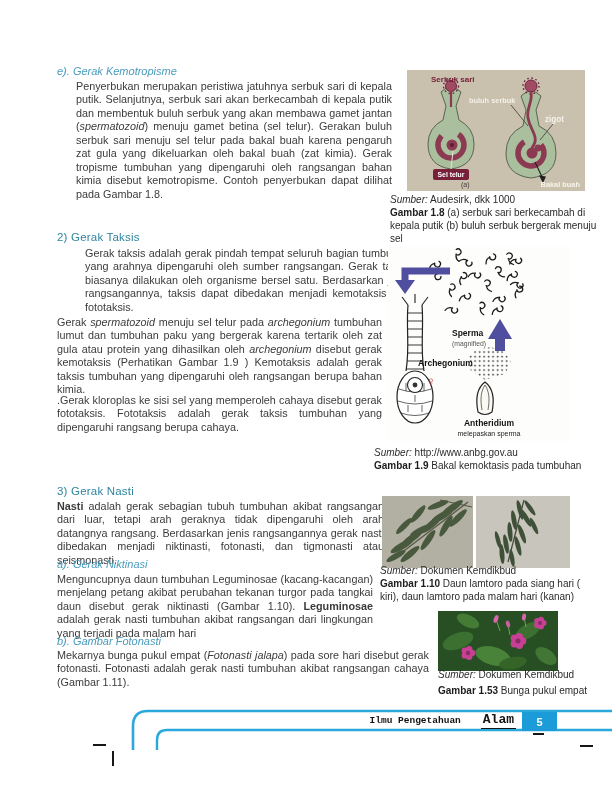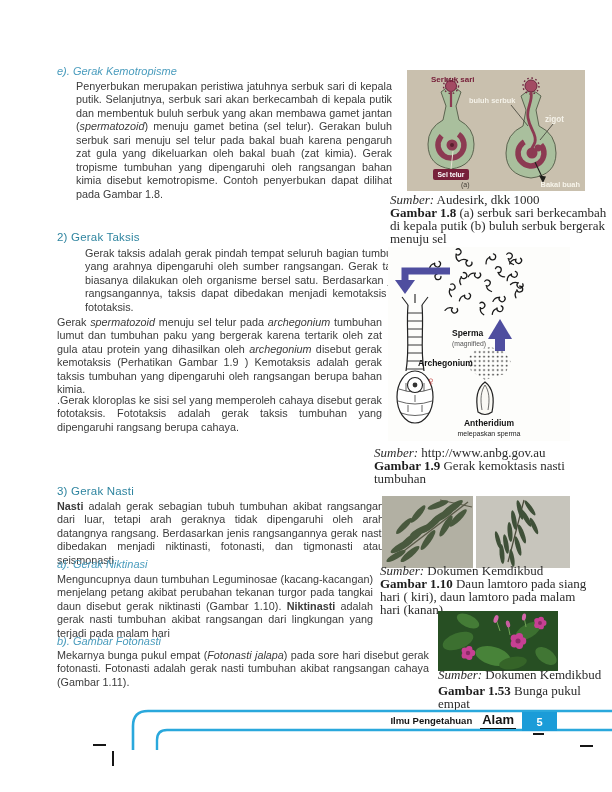--- a/index.html
+++ b/index.html
@@ -7,25 +7,25 @@
         font-family:"Liberation Sans",sans-serif;}
   .abs{position:absolute;}
   
   .sec-num{font-size:11.5px;color:#2e849f;letter-spacing:.2px;}
   .sec-let{font-size:11px;font-style:italic;color:#4a9cbd;}
   
   .body-p{font-size:10.8px;line-height:13.45px;color:#3b3b3b;text-align:justify;}
   .run-i{font-style:italic;}
   .run-b{font-weight:700;}
   
-  .cap{font-size:13px;line-height:13px;color:#2b2b2b;font-family:Liberation Serif, serif;}
+  .cap{font-size:10px;line-height:13px;color:#2b2b2b;}
   .cap .run-b{font-weight:700;color:#1d1d1d;}
   .fig{display:block;}
   
-  .footer-title{display:flex;align-items:center;justify-content:flex-end;gap:8px;height:17px;}
+  .footer-title{display:flex;align-items:center;justify-content:flex-end;gap:20px;height:17px;font-family:Liberation Mono, monospace;}
   .footer-reg{font-size:9.5px;font-weight:700;color:#141414;white-space:nowrap;}
   .footer-bold{font-size:13px;font-weight:700;color:#141414;border-bottom:1.5px solid #141414;
                padding:0 2px 1px 2px;white-space:nowrap;}
   .page-box{background:#1b9cd8;color:#ffffff;font-size:11px;font-weight:700;
             display:flex;align-items:center;justify-content:center;}
   .cropmark{background:#161616;}
   svg text{font-family:"Liberation Sans",sans-serif;}
 </style>
 </head>
 <body>
@@ -145,28 +145,28 @@
     </g>
     <text x="64" y="89" font-size="8.5" font-weight="bold" fill="#111111">Sperma</text>
     <text x="64" y="99" font-size="6.8" fill="#555555">(magnified)</text>
     <text x="30" y="119" font-size="8.5" font-weight="bold" fill="#111111">Archegonium</text>
     <text x="38" y="139" font-size="13" font-weight="bold" fill="#c03030">♀</text>
     <text x="101" y="179" font-size="8.5" font-weight="bold" fill="#111111" text-anchor="middle">Antheridium</text>
     <text x="101" y="189" font-size="7" fill="#222222" text-anchor="middle">melepaskan sperma</text>
   </svg>
   <div class="abs cap" style="left:374px;top:446px;width:236px;">
     <div><span class="run-i">Sumber:</span><span> http://www.anbg.gov.au</span></div>
-    <div><span class="run-b">Gambar 1.9</span><span> Gerak kemoktasis nasti tumbuhan</span></div>
+    <div><span class="run-b">Gambar 1.9</span><span> Bakal kemoktasis pada tumbuhan</span></div>
   </div>
 
   <div class="abs sec-num" style="left:57px;top:485px;">3) Gerak Nasti</div>
   <div class="abs body-p" style="left:57px;top:500px;width:327px;"><span class="run-b">Nasti</span><span> adalah gerak sebagian tubuh tumbuhan akibat rangsangan dari luar, tetapi arah geraknya tidak dipengaruhi oleh arah datangnya rangsang. Berdasarkan jenis rangsangannya gerak nasti dibedakan menjadi niktinasti, fotonasti, dan tigmonasti atau seismonasti.</span></div>
 
   <div class="abs sec-let" style="left:57px;top:558px;">a). Gerak Niktinasi</div>
-  <div class="abs body-p" style="left:57px;top:573px;width:316px;"><span>Menguncupnya daun tumbuhan Leguminosae (kacang-kacangan) menjelang petang akibat perubahan tekanan turgor pada tangkai daun disebut gerak niktinasti (Gambar 1.10). </span><span class="run-b">Niktinasti</span><span> adalah gerak nasti tumbuhan akibat rangsangan dari lingkungan yang terjadi pada malam hari</span></div>
+  <div class="abs body-p" style="left:57px;top:573px;width:316px;"><span>Menguncupnya daun tumbuhan Leguminosae (kacang-kacangan) menjelang petang akibat perubahan tekanan turgor pada tangkai daun disebut gerak niktinasti (Gambar 1.10). </span><span class="run-b">Leguminosae</span><span> adalah gerak nasti tumbuhan akibat rangsangan dari lingkungan yang terjadi pada malam hari</span></div>
 
   <div class="abs sec-let" style="left:57px;top:635px;">b). Gambar Fotonasti</div>
   <div class="abs body-p" style="left:57px;top:649px;width:372px;"><span>Mekarnya bunga pukul empat (</span><span class="run-i">Fotonasti jalapa</span><span>) pada sore hari disebut gerak fotonasti. Fotonasti adalah gerak nasti tumbuhan akibat rangsangan cahaya (Gambar 1.11).</span></div>
 
   <svg class="abs fig" style="left:382px;top:496px;" width="188" height="72" viewBox="0 0 188 72">
     <g>
       <rect x="0" y="0" width="91" height="72" fill="#b2b0a3"></rect>
       <line x1="86" y1="6" x2="10" y2="64" stroke="#5a5a48" stroke-width="1.4"></line>
       <line x1="58" y1="4" x2="90" y2="11" stroke="#5a5a48" stroke-width="1.2"></line>
       <g fill="#49593e">

